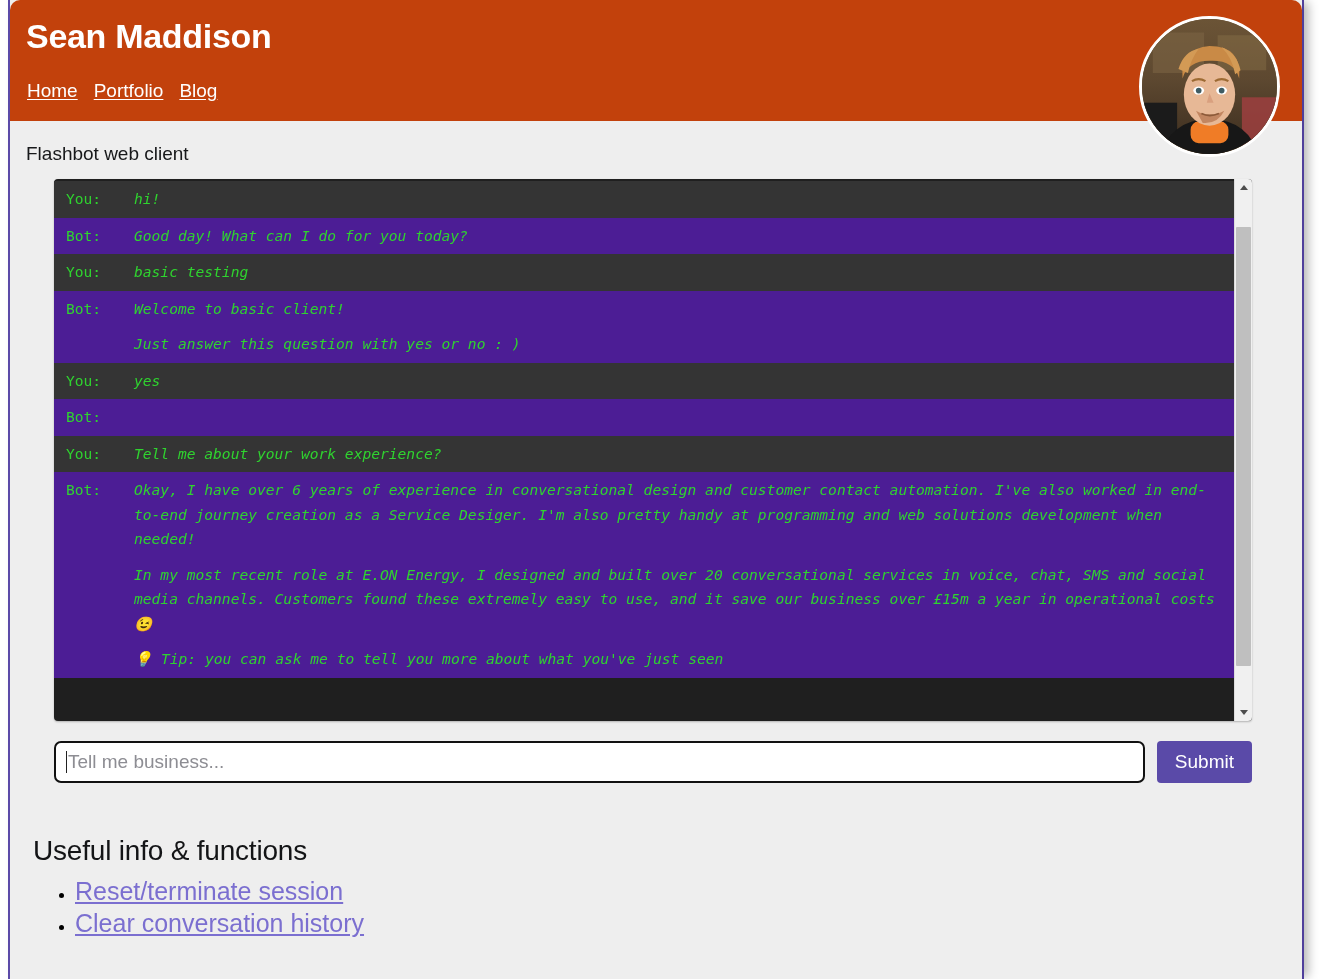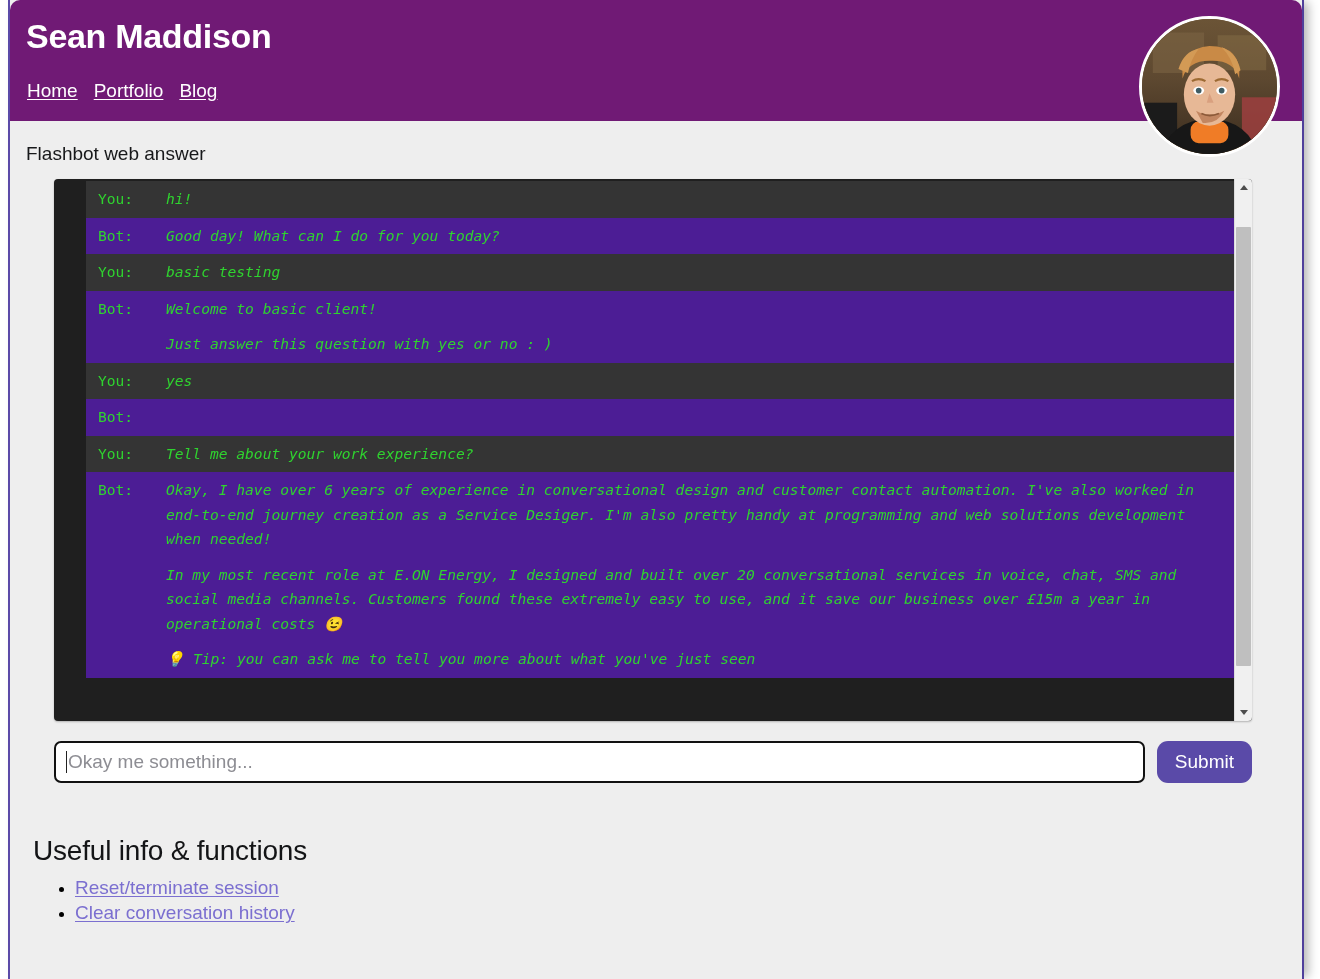--- a/index.html
+++ b/index.html
@@ -30,21 +30,21 @@
     border-left: 2px solid #5b4aa8;
     border-right: 2px solid #4f3f9b;
     box-shadow: 6px 0 10px -2px rgba(0,0,0,0.30);
     overflow: hidden;
   }
 
   
   .site-header {
     position: relative;
     height: 121px;
-    background: #701a75;
+    background: #c2410c;
     border-top-left-radius: 10px;
     border-top-right-radius: 10px;
     padding: 14px 0 0 16px;
   }
   .site-title {
     color: #ffffff;
     font-size: 34px;
     font-weight: bold;
     letter-spacing: -0.3px;
     margin: 0 0 6px 0;
@@ -101,21 +101,20 @@
     box-shadow: 0 1px 2px rgba(0,0,0,.25);
   }
   .chat-log {
     flex: 1 1 auto;
     overflow: hidden;
     padding-top: 2px;
     font-family: "DejaVu Sans Mono", monospace;
     font-size: 14.6px;
     line-height: 24.5px;
     color: #2fd32f;
-    margin-left: 32px;
   }
   .msg {
     display: flex;
     padding: 6px 10px 6px 12px;
   }
   .msg.you  { background: #343434; }
   .msg.bot  { background: #4c1d95; }
   .msg .who {
     flex: 0 0 68px;
     color: #2fd32f;
@@ -196,21 +195,21 @@
     color: #8d8d93;
     font-size: 19px;
     font-family: "Liberation Sans", sans-serif;
   }
   .submit-btn {
     flex: 0 0 auto;
     background: #5a4aa8;
     color: #ffffff;
     font-size: 19px;
     border: none;
-    border-radius: 11px;
+    border-radius: 4px;
     padding: 10px 18px;
     cursor: pointer;
     font-family: "Liberation Sans", sans-serif;
     line-height: 22px;
   }
 
   
   .useful {
     margin: 52px 0 0 9px;
   }
@@ -222,21 +221,21 @@
     letter-spacing: -0.2px;
   }
   .useful ul {
     margin: 0;
     padding-left: 42px;
     list-style: disc;
   }
   .useful li { margin: 0 0 3px 0; }
   .useful a {
     color: #7b6fd0;
-    font-size: 19px;
+    font-size: 25px;
     text-decoration: underline;
     text-underline-offset: 2px;
   }
 </style>
 </head>
 <body>
 
 <div id="page">
   <div id="frame">
 
@@ -276,21 +275,21 @@
           <path d="M54 46 Q59 43 64 46" stroke="#9d6a33" stroke-width="1.6" fill="none"></path>
           <path d="M50 55 L48 62 L53 62 Z" fill="#d9a07f"></path>
           <path d="M40 68 Q50 74 61 68 Q56 78 45 77 Z" fill="#b5764f" opacity="0.75"></path>
           <path d="M44 70 Q50 73 57 70" stroke="#8c5a39" stroke-width="1.4" fill="none"></path>
         </svg>
       </div>
     </div>
 
     <div class="content">
 
-      <div class="section-label">Flashbot web answer</div>
+      <div class="section-label">Flashbot web client</div>
 
       <div class="chat-wrap">
         <div class="chat-log" id="chat-log">
             <div class="msg you">
               <div class="who">You:</div>
               <div class="body">
                 <p>hi!</p>
               </div>
             </div>
             <div class="msg bot">
@@ -345,21 +344,21 @@
           </div>
           <div class="sb-arrow sb-down">
               <span></span>
             </div>
         </div>
       </div>
 
       <div class="input-row">
         <div class="text-input">
           <div class="caret"></div>
-          <div class="ph">Okay me something...</div>
+          <div class="ph">Tell me business...</div>
         </div>
         <button class="submit-btn">Submit</button>
       </div>
 
       <div class="useful">
         <h2>Useful info &amp; functions</h2>
         <ul>
           <li>
             <a href="#">Reset/terminate session</a>
           </li>

